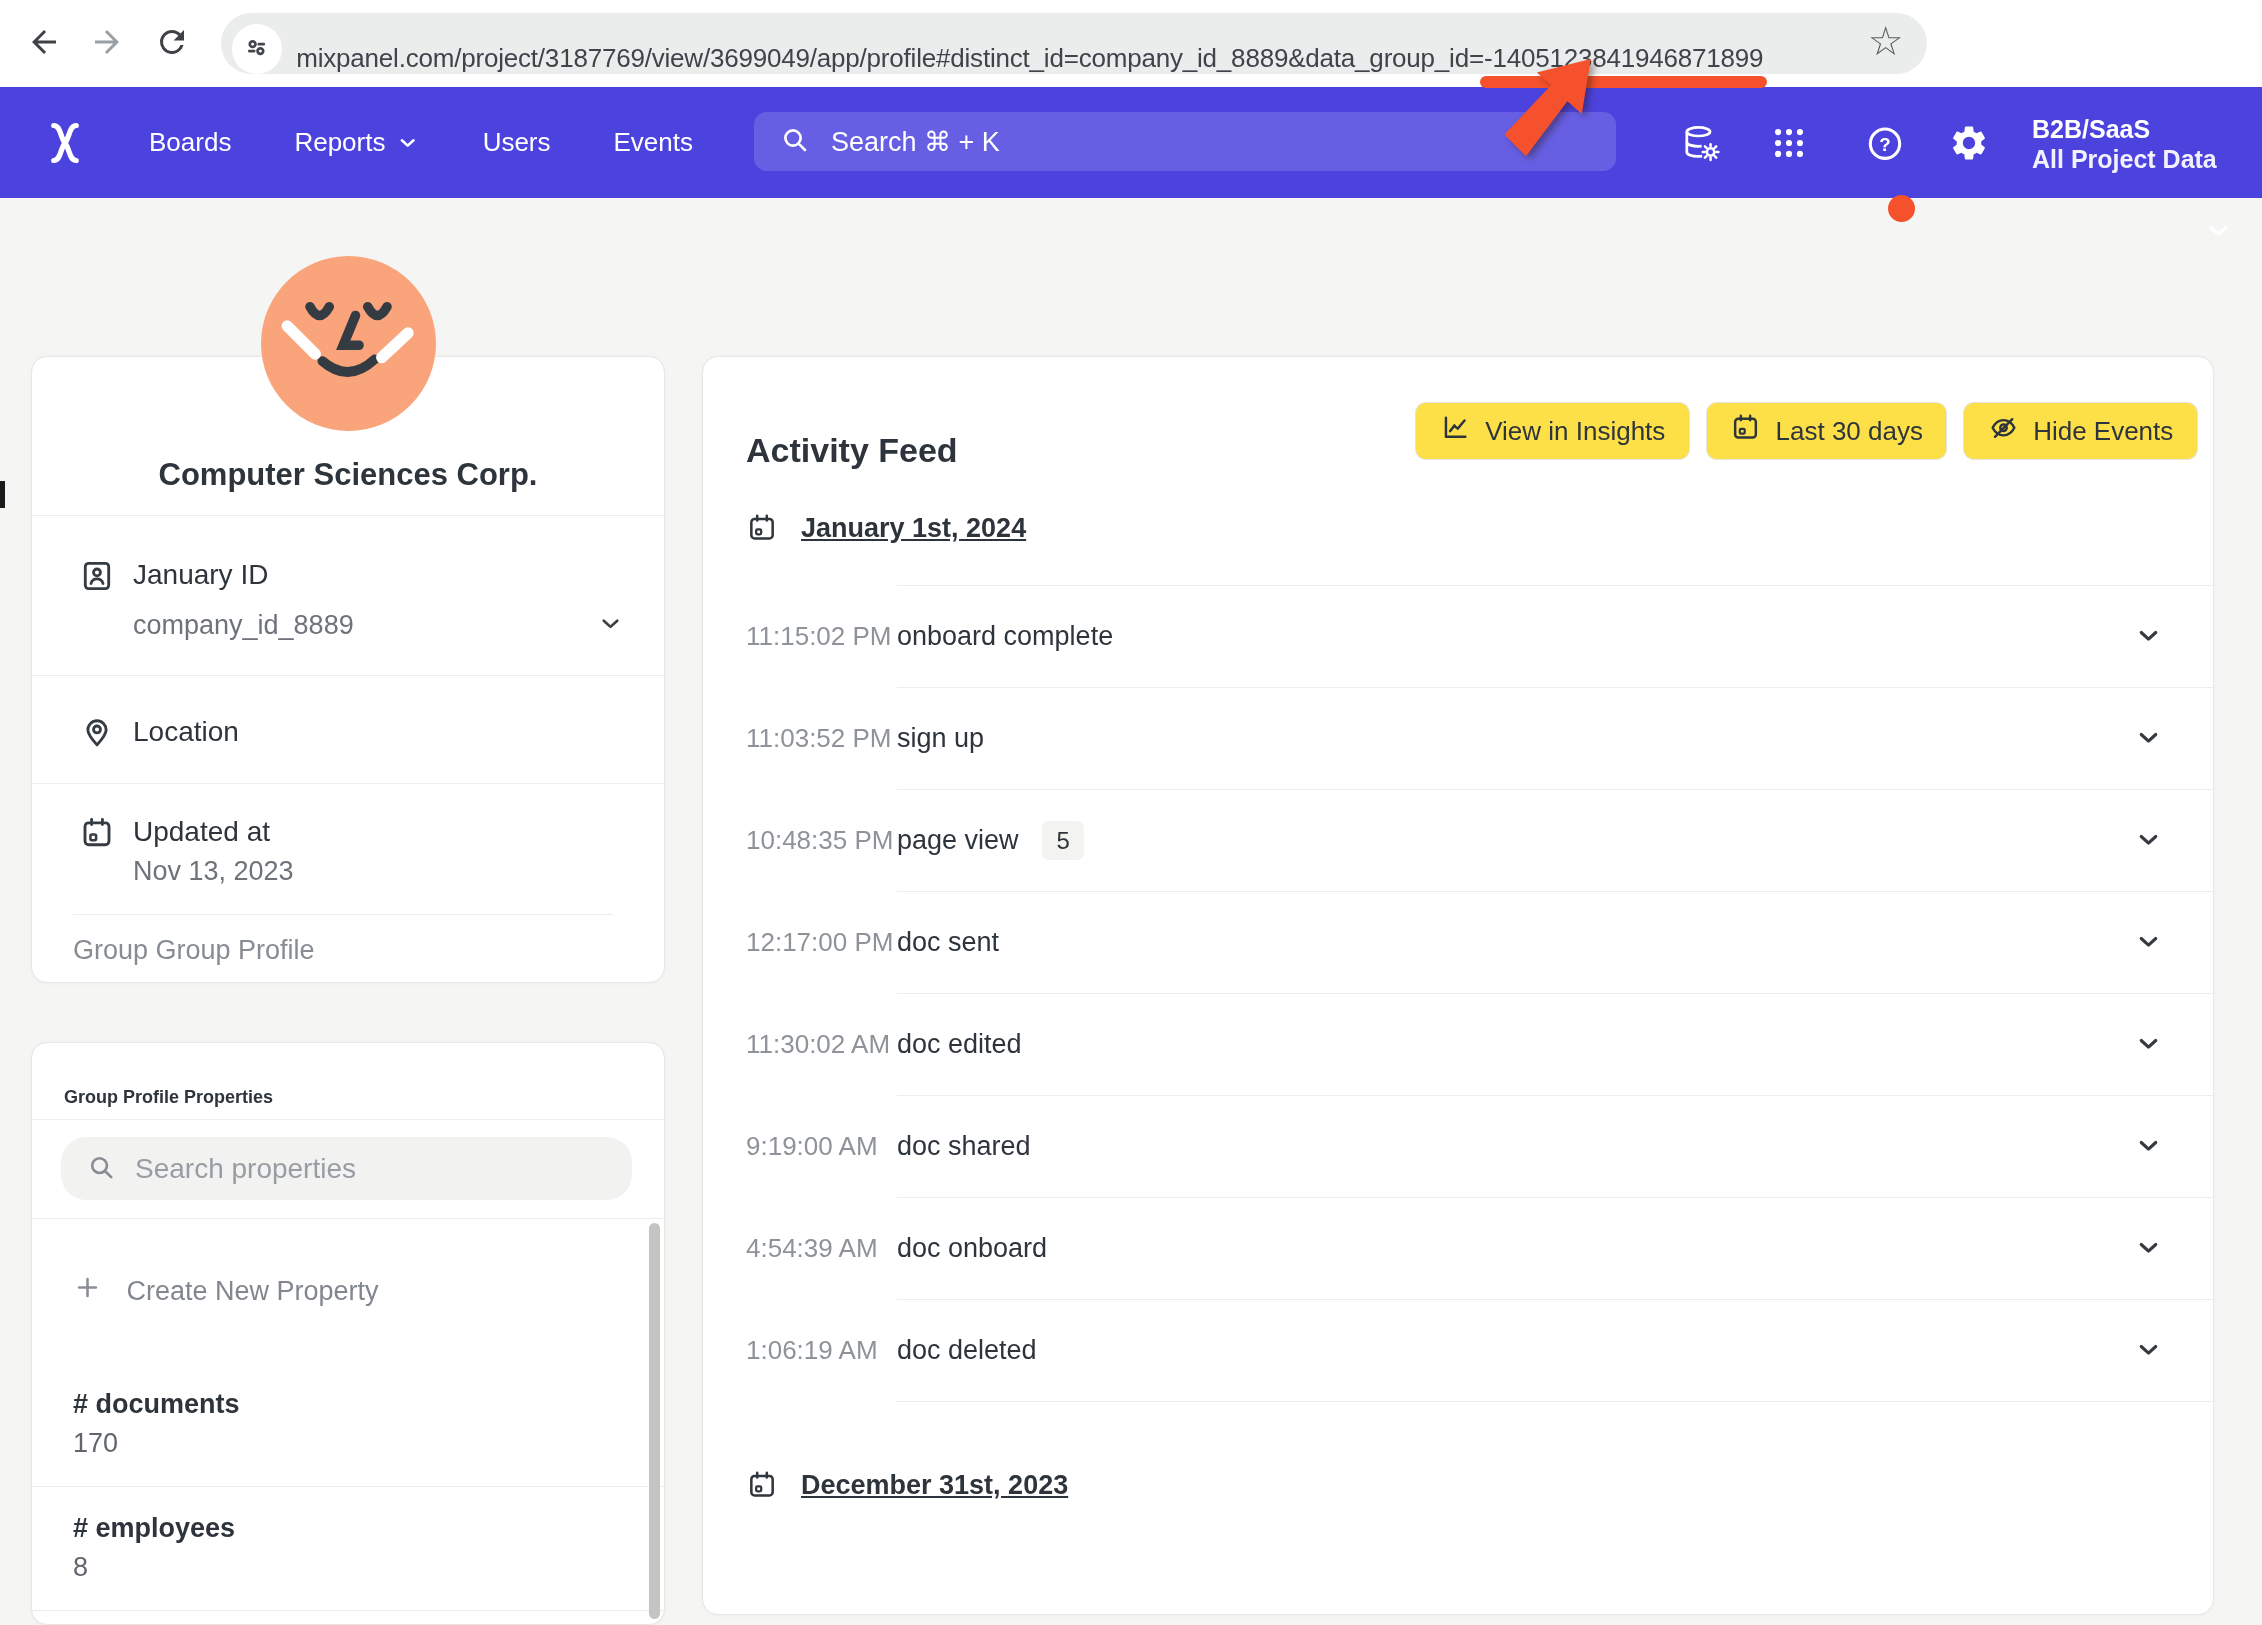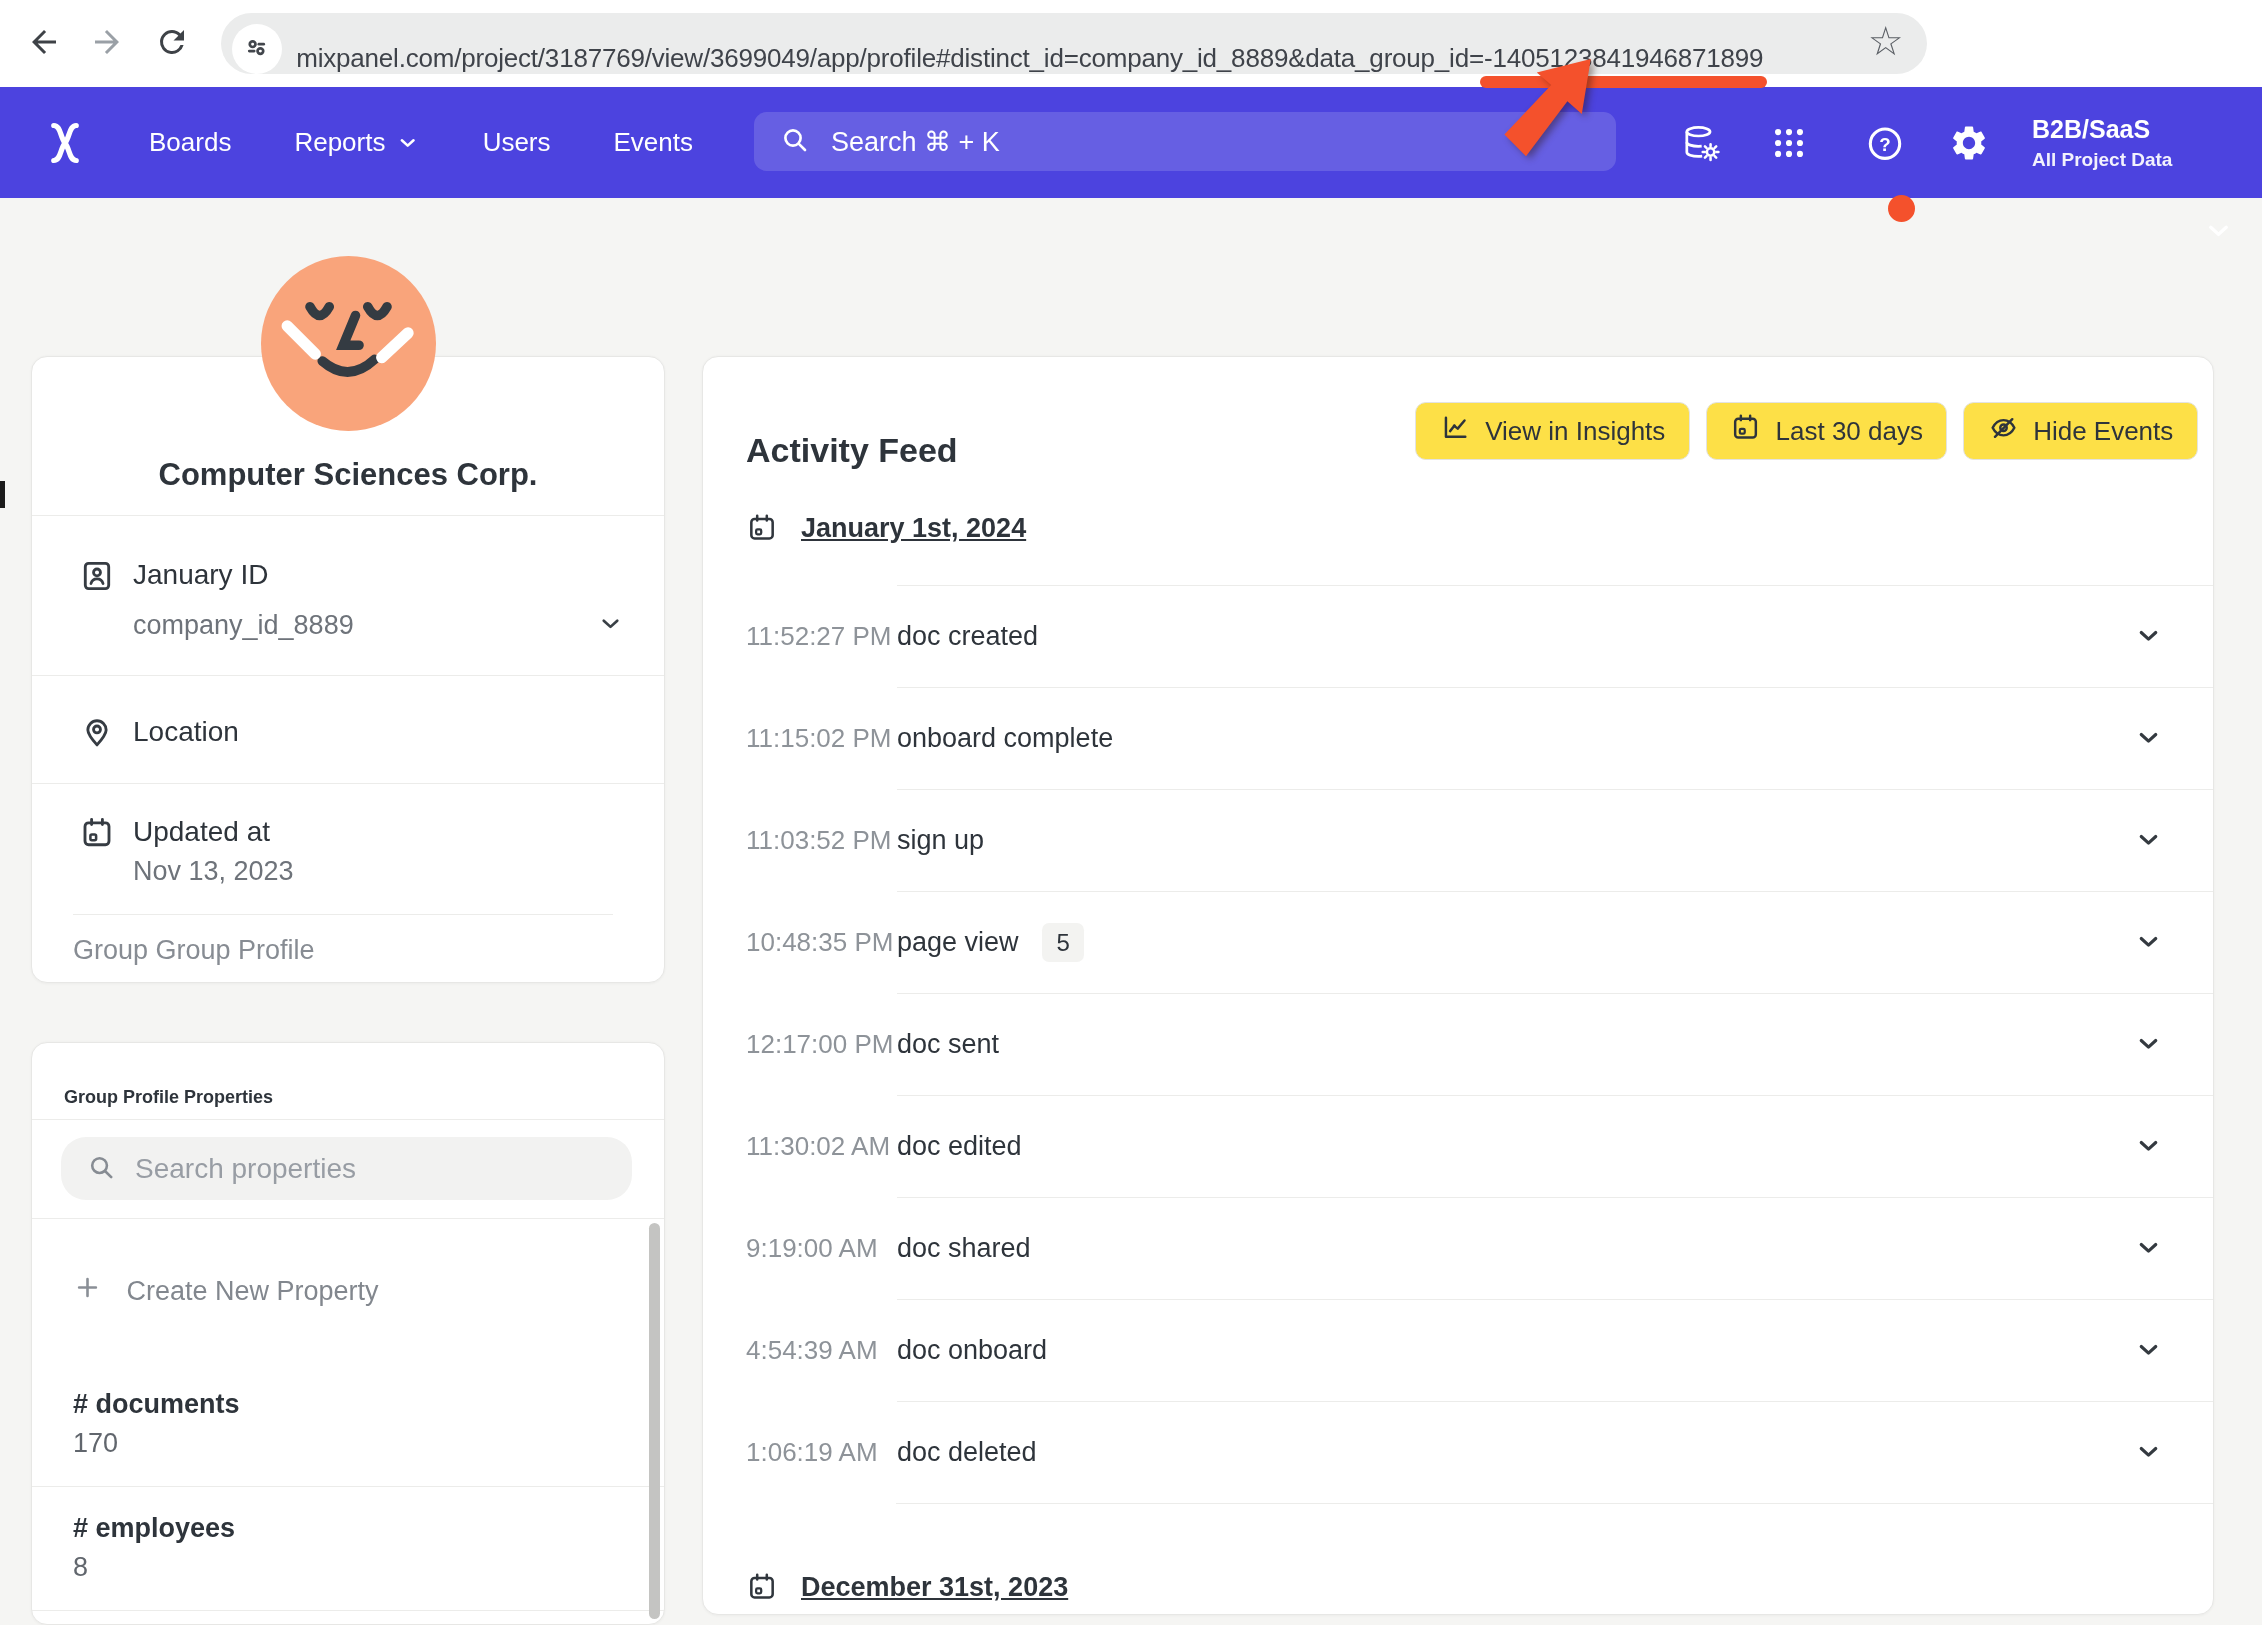--- a/index.html
+++ b/index.html
@@ -38,21 +38,21 @@
   .nav-item{color:#ffffff;font-size:26px;font-weight:500;display:flex;align-items:center;gap:10.8px;cursor:pointer;white-space:nowrap;}
   .nav-item svg{width:23.4px;height:23.4px;}
   .nav-search{position:absolute;left:754px;top:25px;width:862px;height:59px;border-radius:12.6px;background:rgba(255,255,255,0.15);display:flex;align-items:center;cursor:pointer;}
   .nav-search svg{width:32px;height:32px;margin-left:25px;flex:0 0 auto;}
   .nav-search-label{color:#ffffff;font-size:27px;margin-left:20px;white-space:nowrap;}
   .nav-icon{position:absolute;top:50%;transform:translate(-50%,-50%);width:41px;height:41px;cursor:pointer;}
   .nav-icon svg{width:41px;height:41px;}
   .notif-dot{position:absolute;left:1888px;top:108px;width:27px;height:27px;border-radius:50%;background:var(--coral);z-index:2;}
   .project-switch{position:absolute;left:2032px;top:50%;transform:translateY(-50%);cursor:pointer;}
   .project-name{color:#fff;font-size:25px;font-weight:700;line-height:32px;white-space:nowrap;}
-  .project-scope{color:rgba(255,255,255,0.93);font-size:19px;font-weight:600;line-height:29px;white-space:nowrap;}
+  .project-scope{color:rgba(255,255,255,0.93);font-size:25px;font-weight:600;line-height:29px;white-space:nowrap;}
   .project-chevron{position:absolute;left:2203px;top:128px;width:31px;height:31px;}
   .project-chevron svg{width:31px;height:31px;}
 
   
   .annot-arrow{position:absolute;left:1472px;top:50px;width:153px;height:126px;z-index:50;pointer-events:none;filter:drop-shadow(4.5px 3.6px 3.6px rgba(40,15,5,0.4));}
 
   
   .card{position:absolute;background:#fff;border:0.9px solid var(--card-border);border-radius:16px;box-shadow:0 0.9px 2.7px rgba(0,0,0,0.04);box-sizing:border-box;}
 
   
@@ -358,29 +358,20 @@
         <span style="display: inline-flex;">
           <svg viewBox="0 0 24 24" fill="none" stroke="currentColor" stroke-width="1.9" stroke-linecap="round">
             <rect x="4" y="5.2" width="16" height="14.6" rx="2.4"></rect>
             <path d="M8.4 2.9v3.4M15.6 2.9v3.4"></path>
             <rect x="7.6" y="13" width="3.8" height="3.8" rx="1" stroke-width="1.7"></rect>
           </svg>
         </span>
         <span>January 1st, 2024</span>
       </div>
       <div class="feed-row">
-        <span class="feed-time">11:52:27 PM</span>
-        <div class="row-body">
-          <span class="event-name">doc created</span>
-          <span class="row-chev"><svg viewBox="0 0 24 24" fill="none" stroke="currentColor" stroke-width="2.6" stroke-linecap="round" stroke-linejoin="round">
-              <polyline points="6 9.5 12 15 18 9.5"></polyline>
-            </svg></span>
-        </div>
-      </div>
-      <div class="feed-row">
         <span class="feed-time">11:15:02 PM</span>
         <div class="row-body">
           <span class="event-name">onboard complete</span>
           <span class="row-chev"><svg viewBox="0 0 24 24" fill="none" stroke="currentColor" stroke-width="2.6" stroke-linecap="round" stroke-linejoin="round">
               <polyline points="6 9.5 12 15 18 9.5"></polyline>
             </svg></span>
         </div>
       </div>
       <div class="feed-row">
         <span class="feed-time">11:03:52 PM</span>

